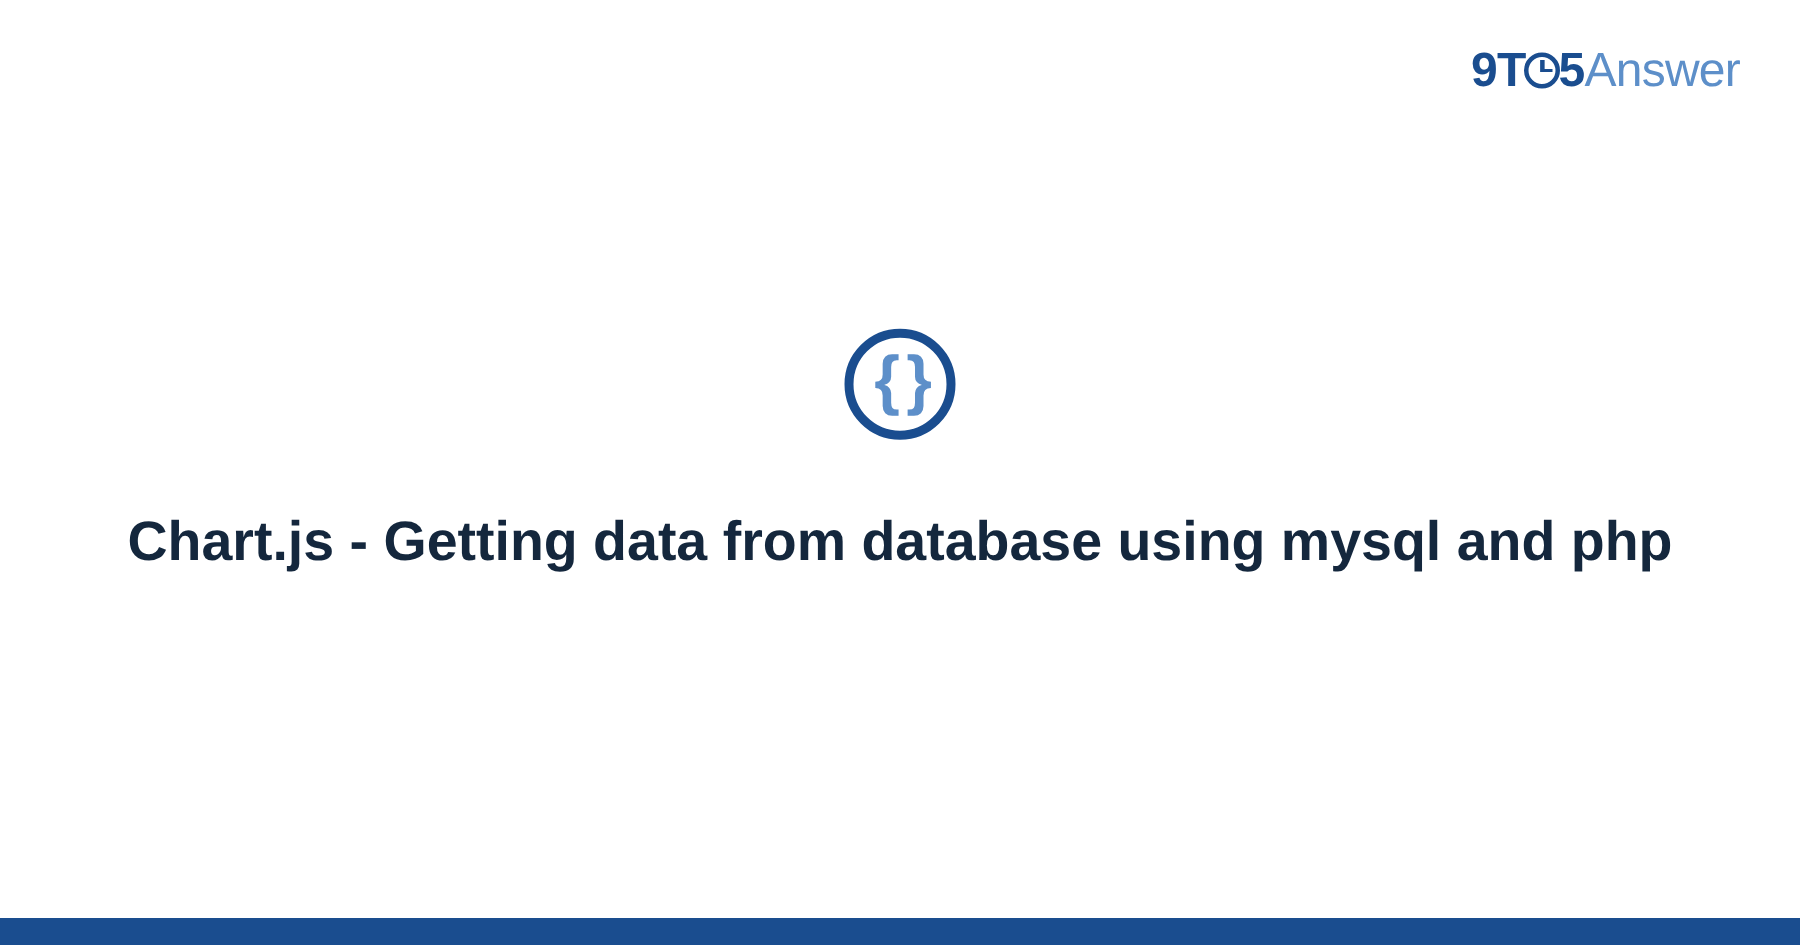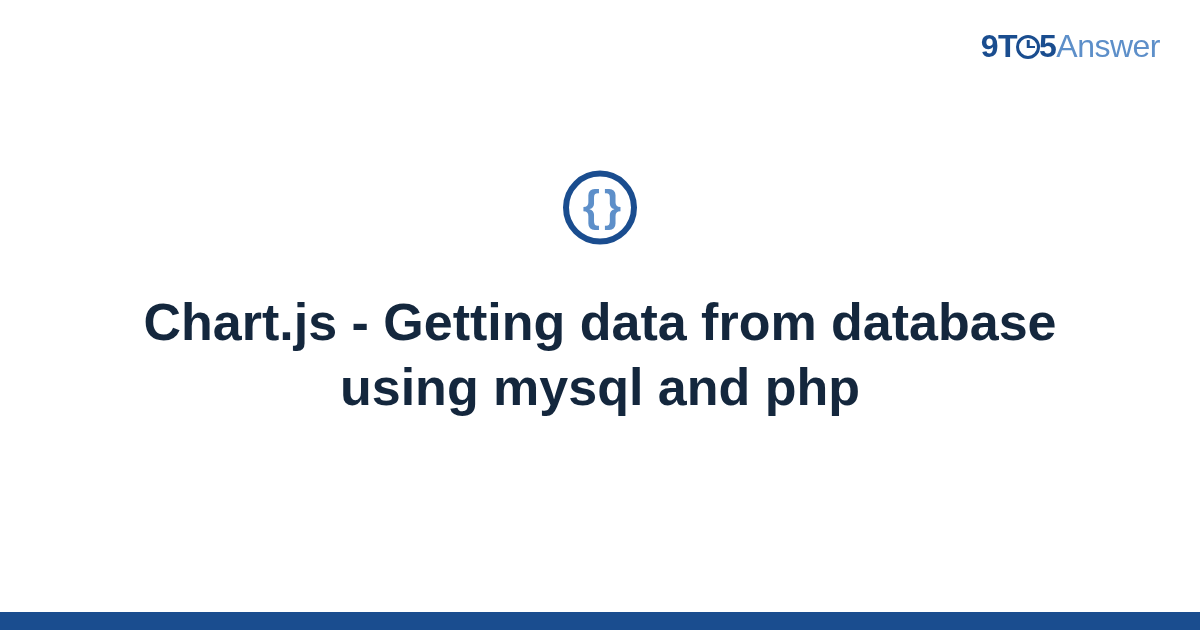--- a/index.html
+++ b/index.html
@@ -92,21 +92,21 @@
       color: #5d8fc9;
       font-size: 44px;
       font-weight: 700;
       font-family: "Segoe UI", Arial, sans-serif;
       letter-spacing: -4px;
       line-height: 1;
       margin-top: -4px;
     }
     .title {
       color: #14273d;
-      font-size: 52px;
+      font-size: 37px;
       font-weight: 700;
       line-height: 1.25;
       padding: 0 80px;
     }
     .bottom-bar {
       position: absolute;
       bottom: 0;
       left: 0;
       width: 100%;
       height: 18px;

